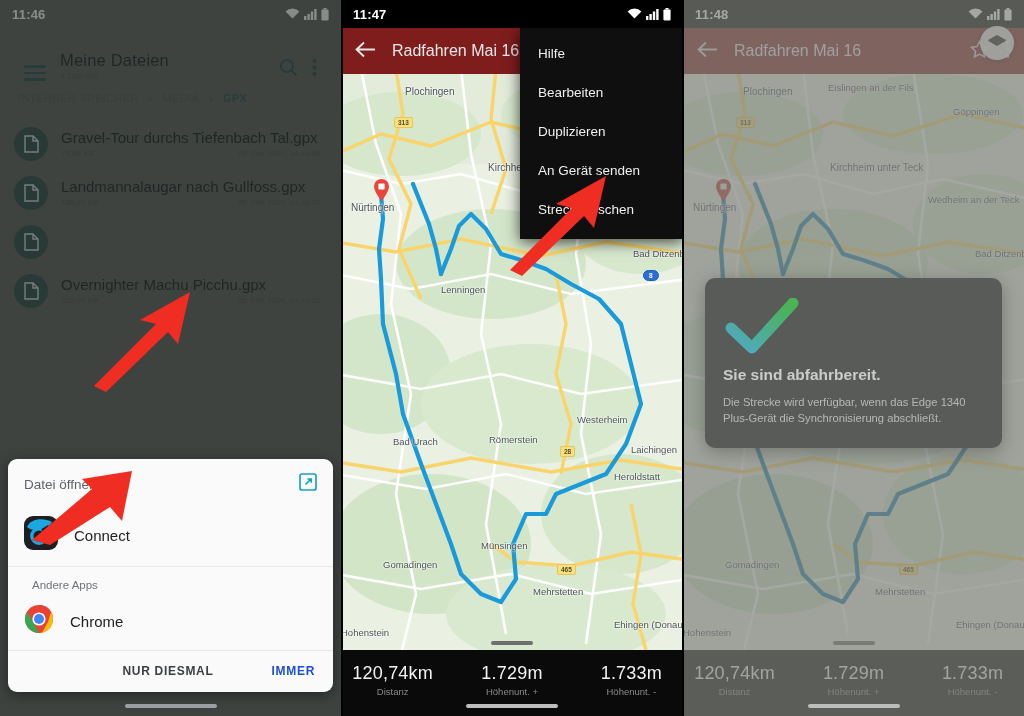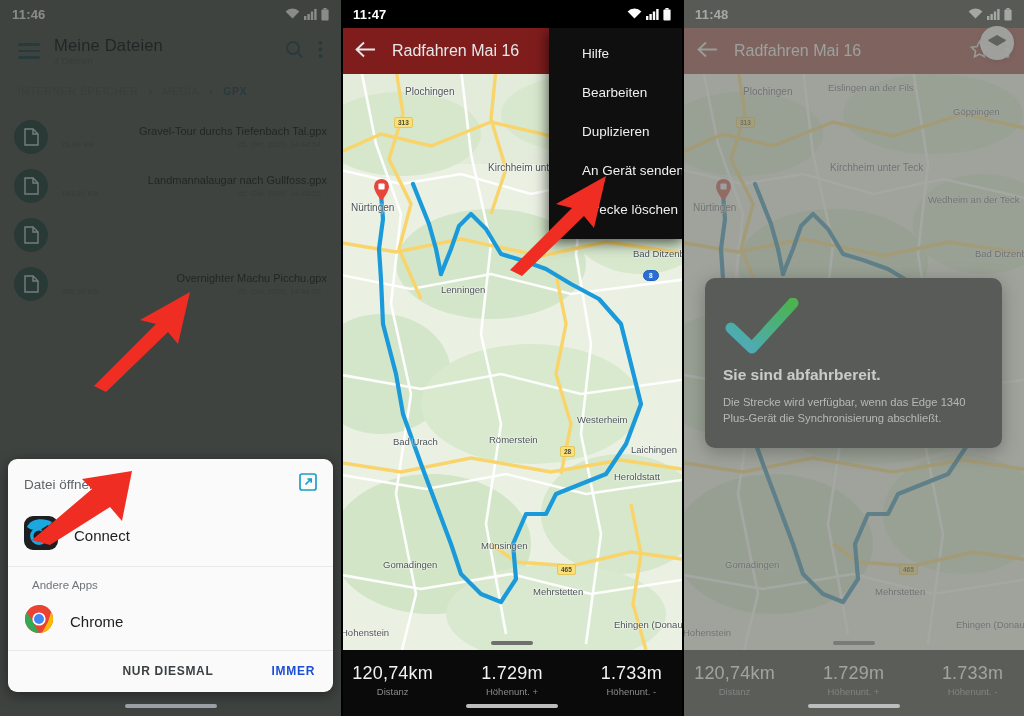--- a/index.html
+++ b/index.html
@@ -20,42 +20,42 @@
     padding: 0 12px; background: #000;
   }
   .statusbar.light { background: #5a5f5b; }
   .sb-time { color: #fff; font-size: 13px; font-weight: bold; letter-spacing: .2px; }
   .sb-icons { display: flex; align-items: center; gap: 4px; }
   .sb-icons svg { display: block; }
 
   
   .p1 { background: #5a5f5b; }
   .p1-dim { position: absolute; inset: 0; background: rgba(40,44,41,.55); pointer-events: none; z-index: 5; }
-  .fm-appbar { height: 46px; display: flex; align-items: center; padding: 0 18px; gap: 14px; }
+  .fm-appbar { height: 46px; display: flex; align-items: flex-end; padding: 0 24px; gap: 14px; margin-top: 7px; }
   .fm-ham { width: 22px; height: 16px; display: flex; flex-direction: column; justify-content: space-between; flex: none; }
   .fm-ham i { display: block; height: 2.6px; background: #2b4c52; border-radius: 2px; }
   .fm-titles { flex: 1; }
   .fm-title { font-size: 16.5px; color: #15211f; letter-spacing: .2px; }
   .fm-sub { font-size: 9px; color: #4b524d; margin-top: 1px; }
   .fm-ic { flex: none; }
   .fm-crumbs {
     height: 34px; display: flex; align-items: center; gap: 10px;
     padding: 0 18px; font-size: 10.5px; letter-spacing: .6px;
   }
   .crumb { color: #4e554f; }
   .crumb.active { color: #2b4c52; font-weight: bold; }
   .crumb-sep { color: #3f4a46; font-size: 11px; }
   .fm-list { padding-top: 4px; }
   .fm-row { height: 49px; display: flex; align-items: center; padding: 0 14px; gap: 13px; }
   .fm-avatar {
     width: 34px; height: 34px; border-radius: 50%;
     background: #2c4a46; display: flex; align-items: center; justify-content: center; flex: none;
   }
   .fm-meta { flex: 1; min-width: 0; }
-  .fm-name { font-size: 11px; color: #13201d; white-space: nowrap; overflow: hidden; text-align: right; }
+  .fm-name { font-size: 15px; color: #13201d; white-space: nowrap; overflow: hidden; }
   .fm-sub2 { display: flex; justify-content: space-between; font-size: 8px; color: #4a514c; margin-top: 3px; padding-right: 6px; }
 
   
   .sheet {
     position: absolute; left: 8px; right: 8px; bottom: 24px;
     background: #fafafa; border-radius: 9px; z-index: 8;
     box-shadow: 0 3px 14px rgba(0,0,0,.45); overflow: hidden;
   }
   .sheet-hd { display: flex; align-items: center; justify-content: space-between; padding: 14px 16px 12px; }
   .sheet-hd-t { font-size: 13.5px; color: #5f6368; }
@@ -96,22 +96,22 @@
     position: absolute; left: 0; right: 0; bottom: 0; height: 66px; background: #0a0a0a;
     display: flex; align-items: flex-start; padding-top: 13px; z-index: 4; gap: 16px;
   }
   .stat { flex: 1; text-align: center; }
   .stat-v { font-size: 18px; color: #f2f2f2; letter-spacing: .2px; }
   .stat-l { font-size: 9.5px; color: #8b8b8b; margin-top: 2px; }
   .grabber { position: absolute; left: 50%; top: -9px; transform: translateX(-50%); width: 42px; height: 4px; border-radius: 3px; background: #6e6e6e; }
 
   
   .menu {
-    position: absolute; right: 0; top: 28px; width: 134px; background: #0f0f0f; z-index: 10;
-    box-shadow: 0 3px 14px rgba(0,0,0,.7); padding: 6px 15px 10px;
+    position: absolute; right: 0; top: 28px; width: 163px; background: #0f0f0f; z-index: 10;
+    box-shadow: 0 3px 14px rgba(0,0,0,.7); padding: 6px 0 10px;
   }
   .menu-item { padding: 12px 18px; font-size: 13.5px; color: #efefef; white-space: nowrap; }
 
   
   .p3-dim { position: absolute; inset: 0; background: rgba(120,124,118,.48); z-index: 6; pointer-events: none; }
   .dialog {
     position: absolute; left: 22px; right: 22px; top: 278px; z-index: 7;
     background: #3a3d3a; border-radius: 10px; padding: 20px 18px 22px; text-align: left;
     box-shadow: 0 4px 18px rgba(0,0,0,.4);
   }

